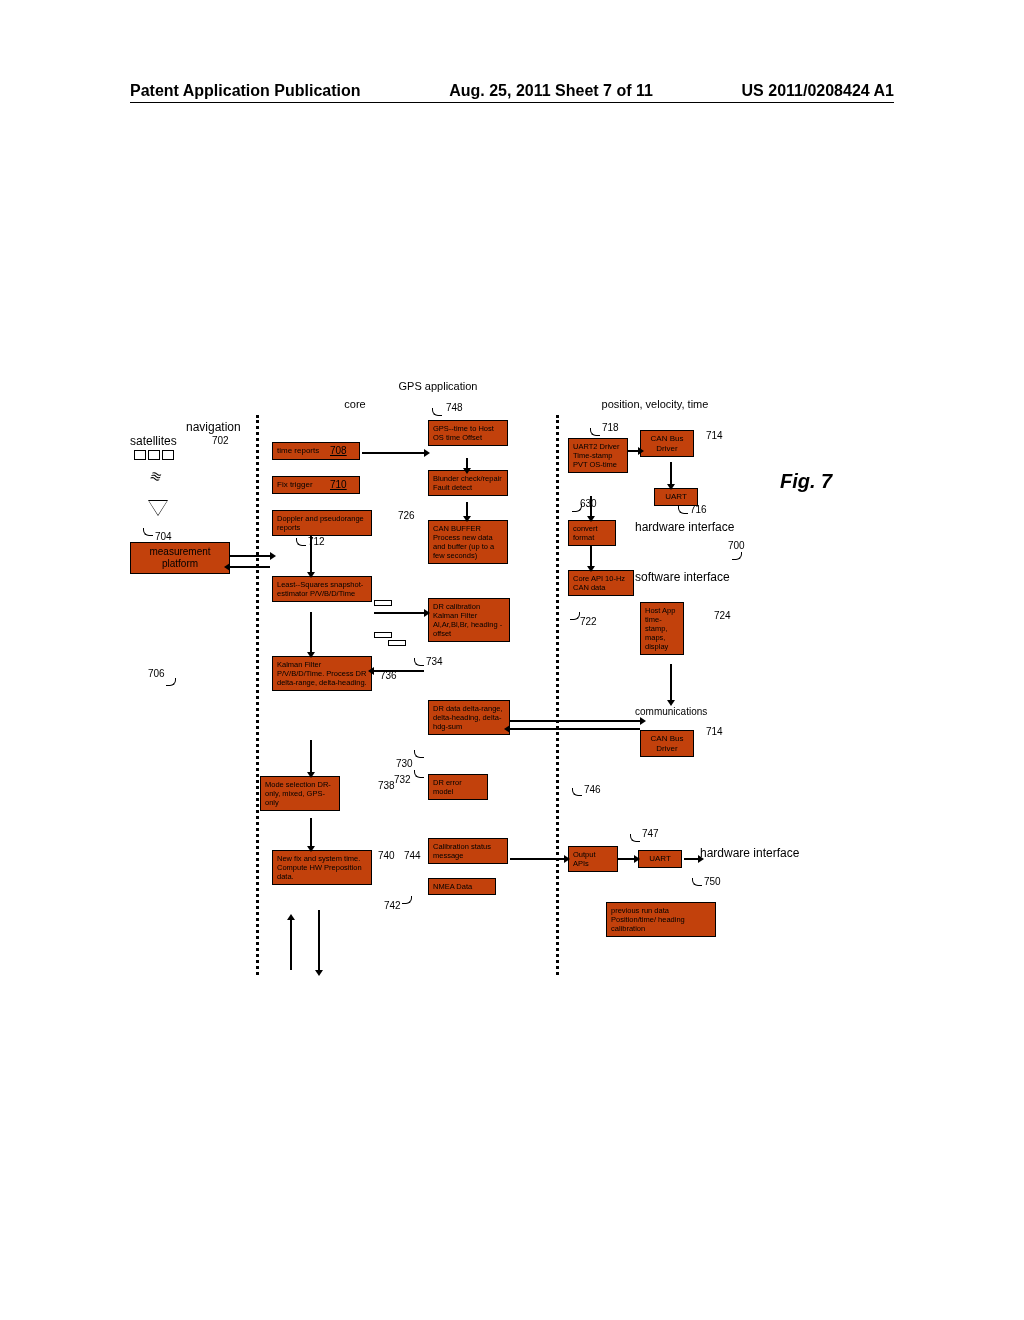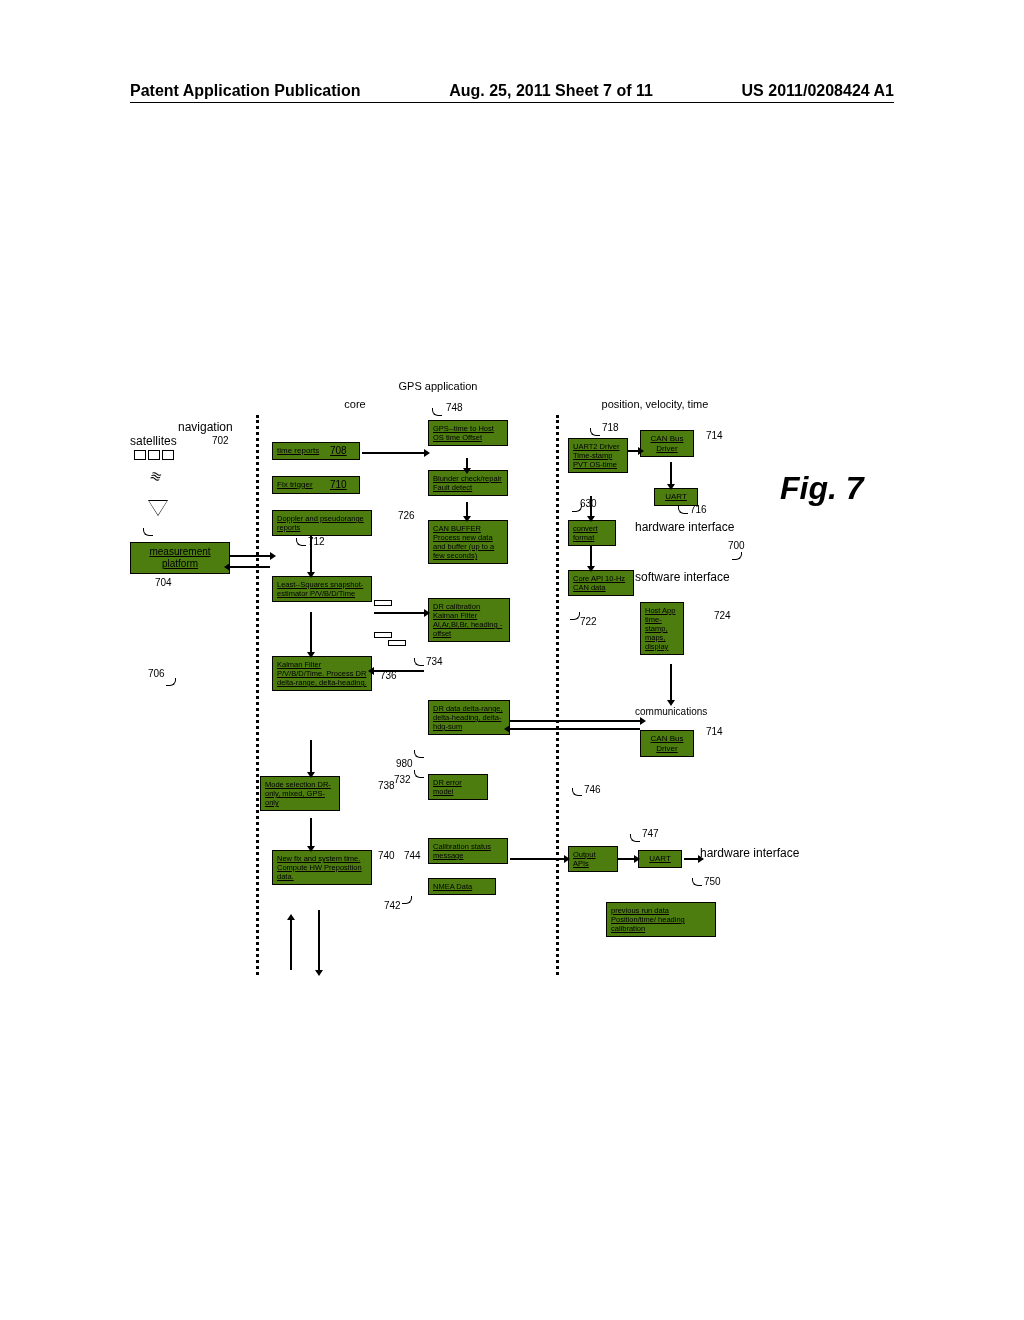--- a/index.html
+++ b/index.html
@@ -30,21 +30,21 @@
   }
   .diagram {
     position: absolute;
     top: 380px;
     left: 130px;
     width: 770px;
     height: 610px;
   }
   .fig-label {
     position: absolute;
-    font-size: 32px;
+    font-size: 20px;
     font-weight: bold;
     font-style: italic;
   }
   .title-top {
     position: absolute;
     font-size: 11px;
     text-align: center;
   }
   .section-label {
     position: absolute;
@@ -52,23 +52,22 @@
   }
   .dotted-border {
     position: absolute;
     border-left: 3px dotted #000;
   }
   .box {
     position: absolute;
     border: 1.5px solid #000;
     font-size: 8px;
     padding: 3px 4px;
-    background: #4d7c0f;
+    background: #c2410c;
     line-height: 1.2;
-    text-decoration: underline;
   }
   .box-sm { font-size: 7.5px; }
   .ref {
     position: absolute;
     font-size: 10px;
   }
   .sat-icon {
     position: absolute;
     display: flex;
     gap: 2px;
@@ -181,33 +180,33 @@
 
   <div class="fig-label" style="left:650px; top:90px;">Fig. 7</div>
 
   <div class="title-top" style="left:258px; top:0px; width:100px; font-weight:normal;">GPS application</div>
   <div class="title-top" style="left:195px; top:18px; width:60px;">core</div>
   <div class="title-top" style="left:450px; top:18px; width:150px;">position, velocity, time</div>
 
   <div class="dotted-border" style="left:126px; top:35px; height:560px;"></div>
   <div class="dotted-border" style="left:426px; top:35px; height:560px;"></div>
 
-  <div class="section-label" style="left:8px; top:40px;padding-left:40px;">navigation</div>
+  <div class="section-label" style="left:16px; top:40px;padding-left:40px;">navigation</div>
   <div class="section-label" style="left:0px; top:54px;">satellites</div>
   <div class="sat-icon" style="left:4px; top:70px;">
     <div></div>
       <div></div>
       <div></div>
   </div>
   <div class="signal" style="left:20px; top:88px;">≋</div>
   <div class="antenna" style="left:18px; top:120px;"></div>
 
   <div class="ref" style="left:82px; top:55px;">702</div>
   <div class="hook" style="left:13px; top:148px;"></div>
-  <div class="ref" style="left:25px; top:151px;margin-top:46px;">704</div>
+  <div class="ref" style="left:25px; top:151px;">704</div>
 
   <div class="box" style="left:0px; top:162px; width:100px; text-align:center; font-size:10px;">
     <div>measurement</div>
     <div>platform</div>
   </div>
 
   <div class="box" style="left:142px; top:62px; width:88px;">time reports</div>
   <div class="ref" style="left:200px; top:65px;"><u>708</u></div>
 
   <div class="box" style="left:142px; top:96px; width:88px;">Fix trigger</div>
@@ -236,21 +235,21 @@
   <div class="ref" style="left:268px; top:130px;">726</div>
   <div class="box box-sm" style="left:298px; top:140px; width:80px;">CAN BUFFER Process new data and buffer (up to a few seconds)</div>
 
   <div class="box box-sm" style="left:298px; top:218px; width:82px;">DR calibration Kalman Filter Al,Ar,Bl,Br, heading - offset</div>
   <div class="hook" style="left:284px; top:278px;"></div>
   <div class="ref" style="left:296px; top:276px;">734</div>
   <div class="ref" style="left:250px; top:290px;">736</div>
 
   <div class="box box-sm" style="left:298px; top:320px; width:82px;">DR data delta-range, delta-heading, delta-hdg-sum</div>
   <div class="hook" style="left:284px; top:370px;"></div>
-  <div class="ref" style="left:266px; top:378px;">980</div>
+  <div class="ref" style="left:266px; top:378px;">730</div>
 
   <div class="box box-sm" style="left:298px; top:394px; width:60px;">DR error model</div>
   <div class="hook" style="left:284px; top:390px;"></div>
   <div class="ref" style="left:264px; top:394px;">732</div>
 
   <div class="ref" style="left:248px; top:400px;">738</div>
 
   <div class="box box-sm" style="left:298px; top:458px; width:80px;">Calibration status message</div>
   <div class="ref" style="left:248px; top:470px;">740</div>
   <div class="ref" style="left:274px; top:470px;">744</div>

